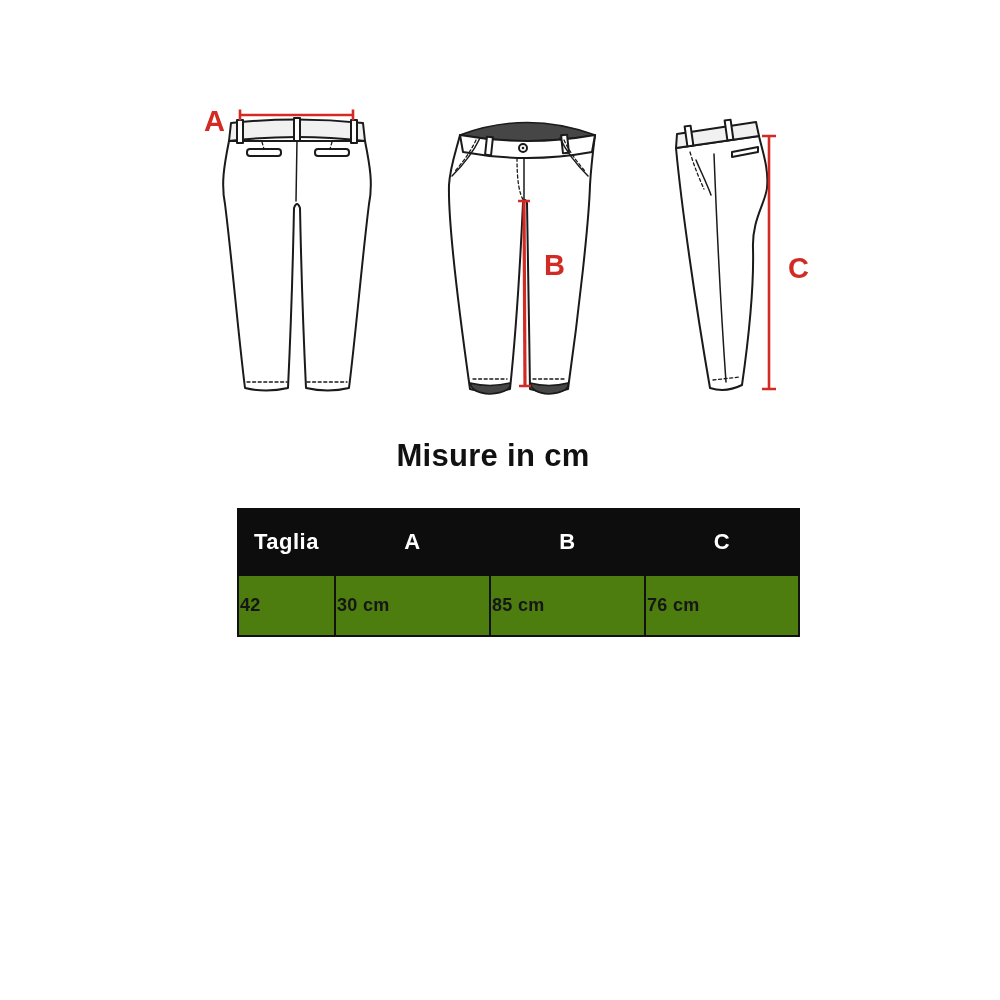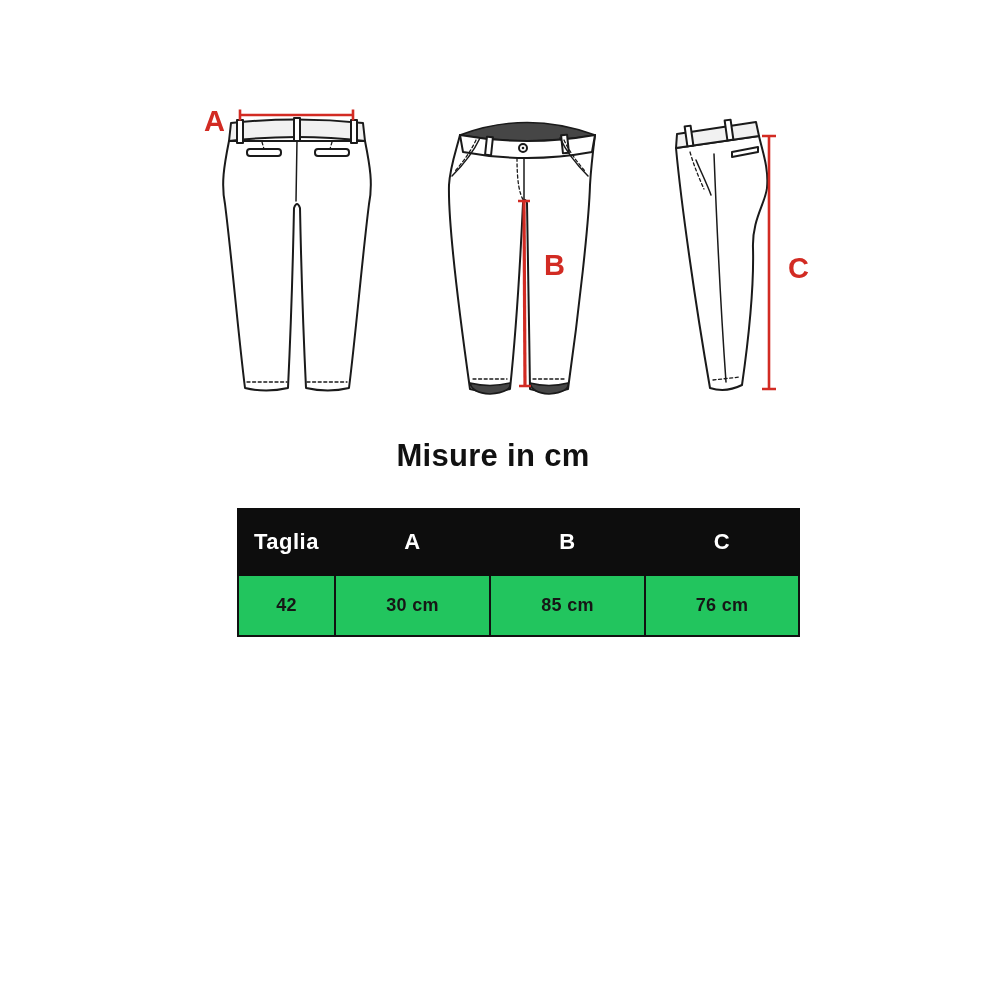--- a/index.html
+++ b/index.html
@@ -38,22 +38,22 @@
     position:absolute;left:237px;top:508px;width:561px;
     border-collapse:collapse;table-layout:fixed;
   }
   .size-table th{
     background:var(--table-header-bg,#0d0d0d);
     border:2px solid var(--table-header-bg,#0d0d0d);
     color:#ffffff;height:62px;font-size:22px;font-weight:bold;
     text-align:center;letter-spacing:.5px;
   }
   .size-table td{
-    border:2px solid #111;background:#22c55e;height:57px;
-    text-align:center;vertical-align:middle;
+    border:2px solid #111;background:#4d7c0f;height:57px;
+    vertical-align:middle;
     font-size:18px;font-weight:bold;color:#161616;letter-spacing:.3px;
   }
 </style>
 </head>
 <body>
 
 <div class="canvas">
 
   <svg class="drawing d-back" viewBox="0 0 170 300">
     <g>

